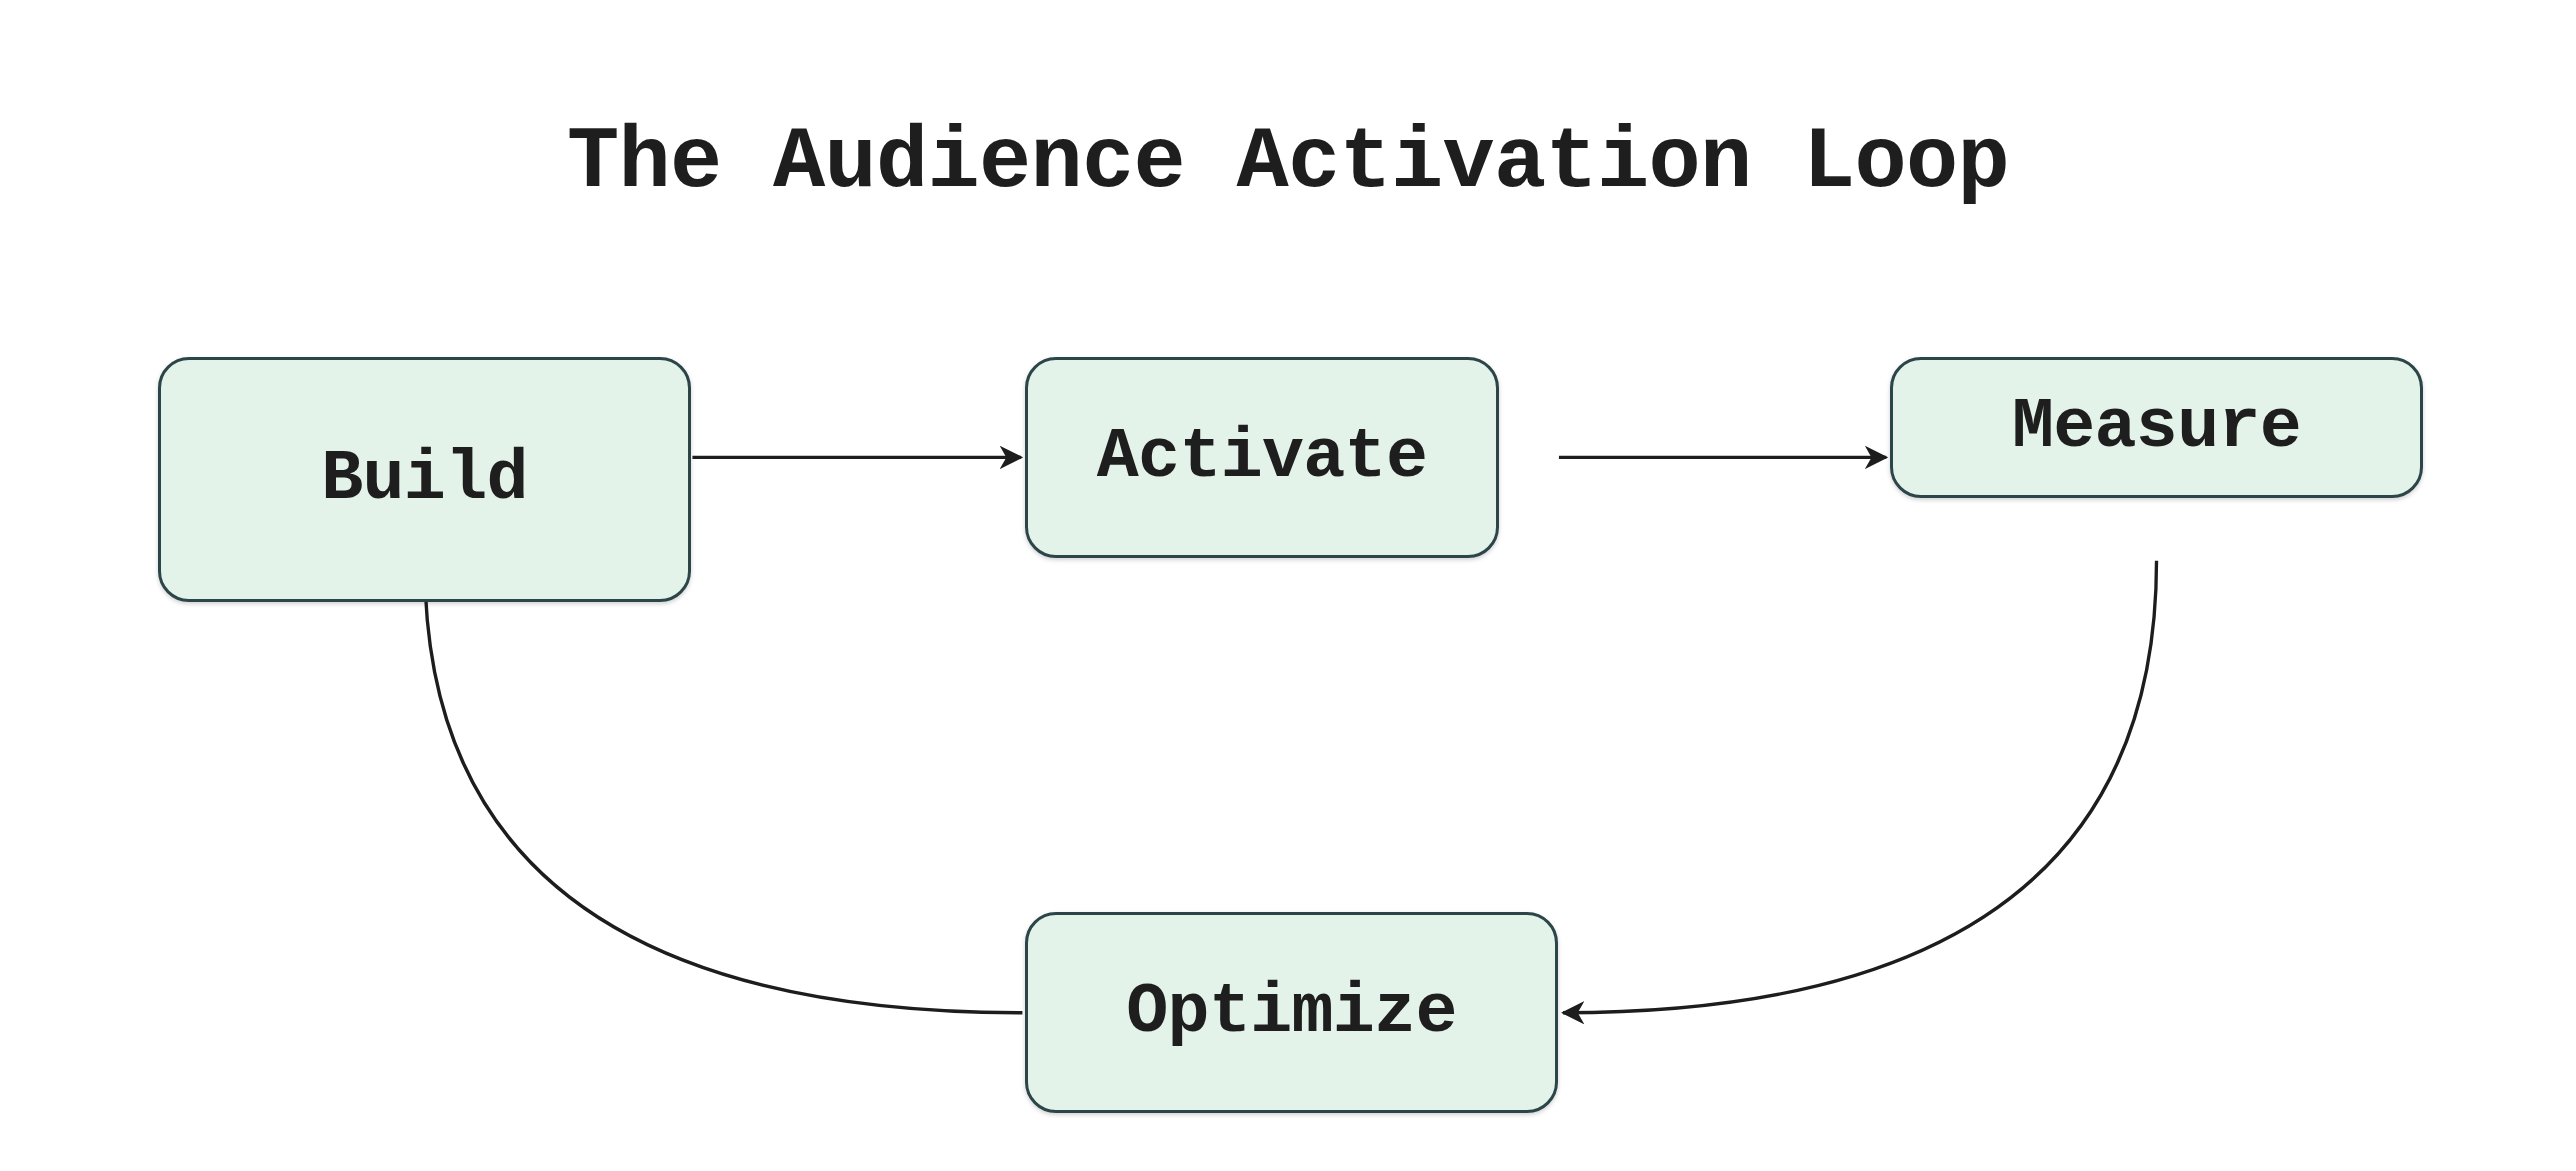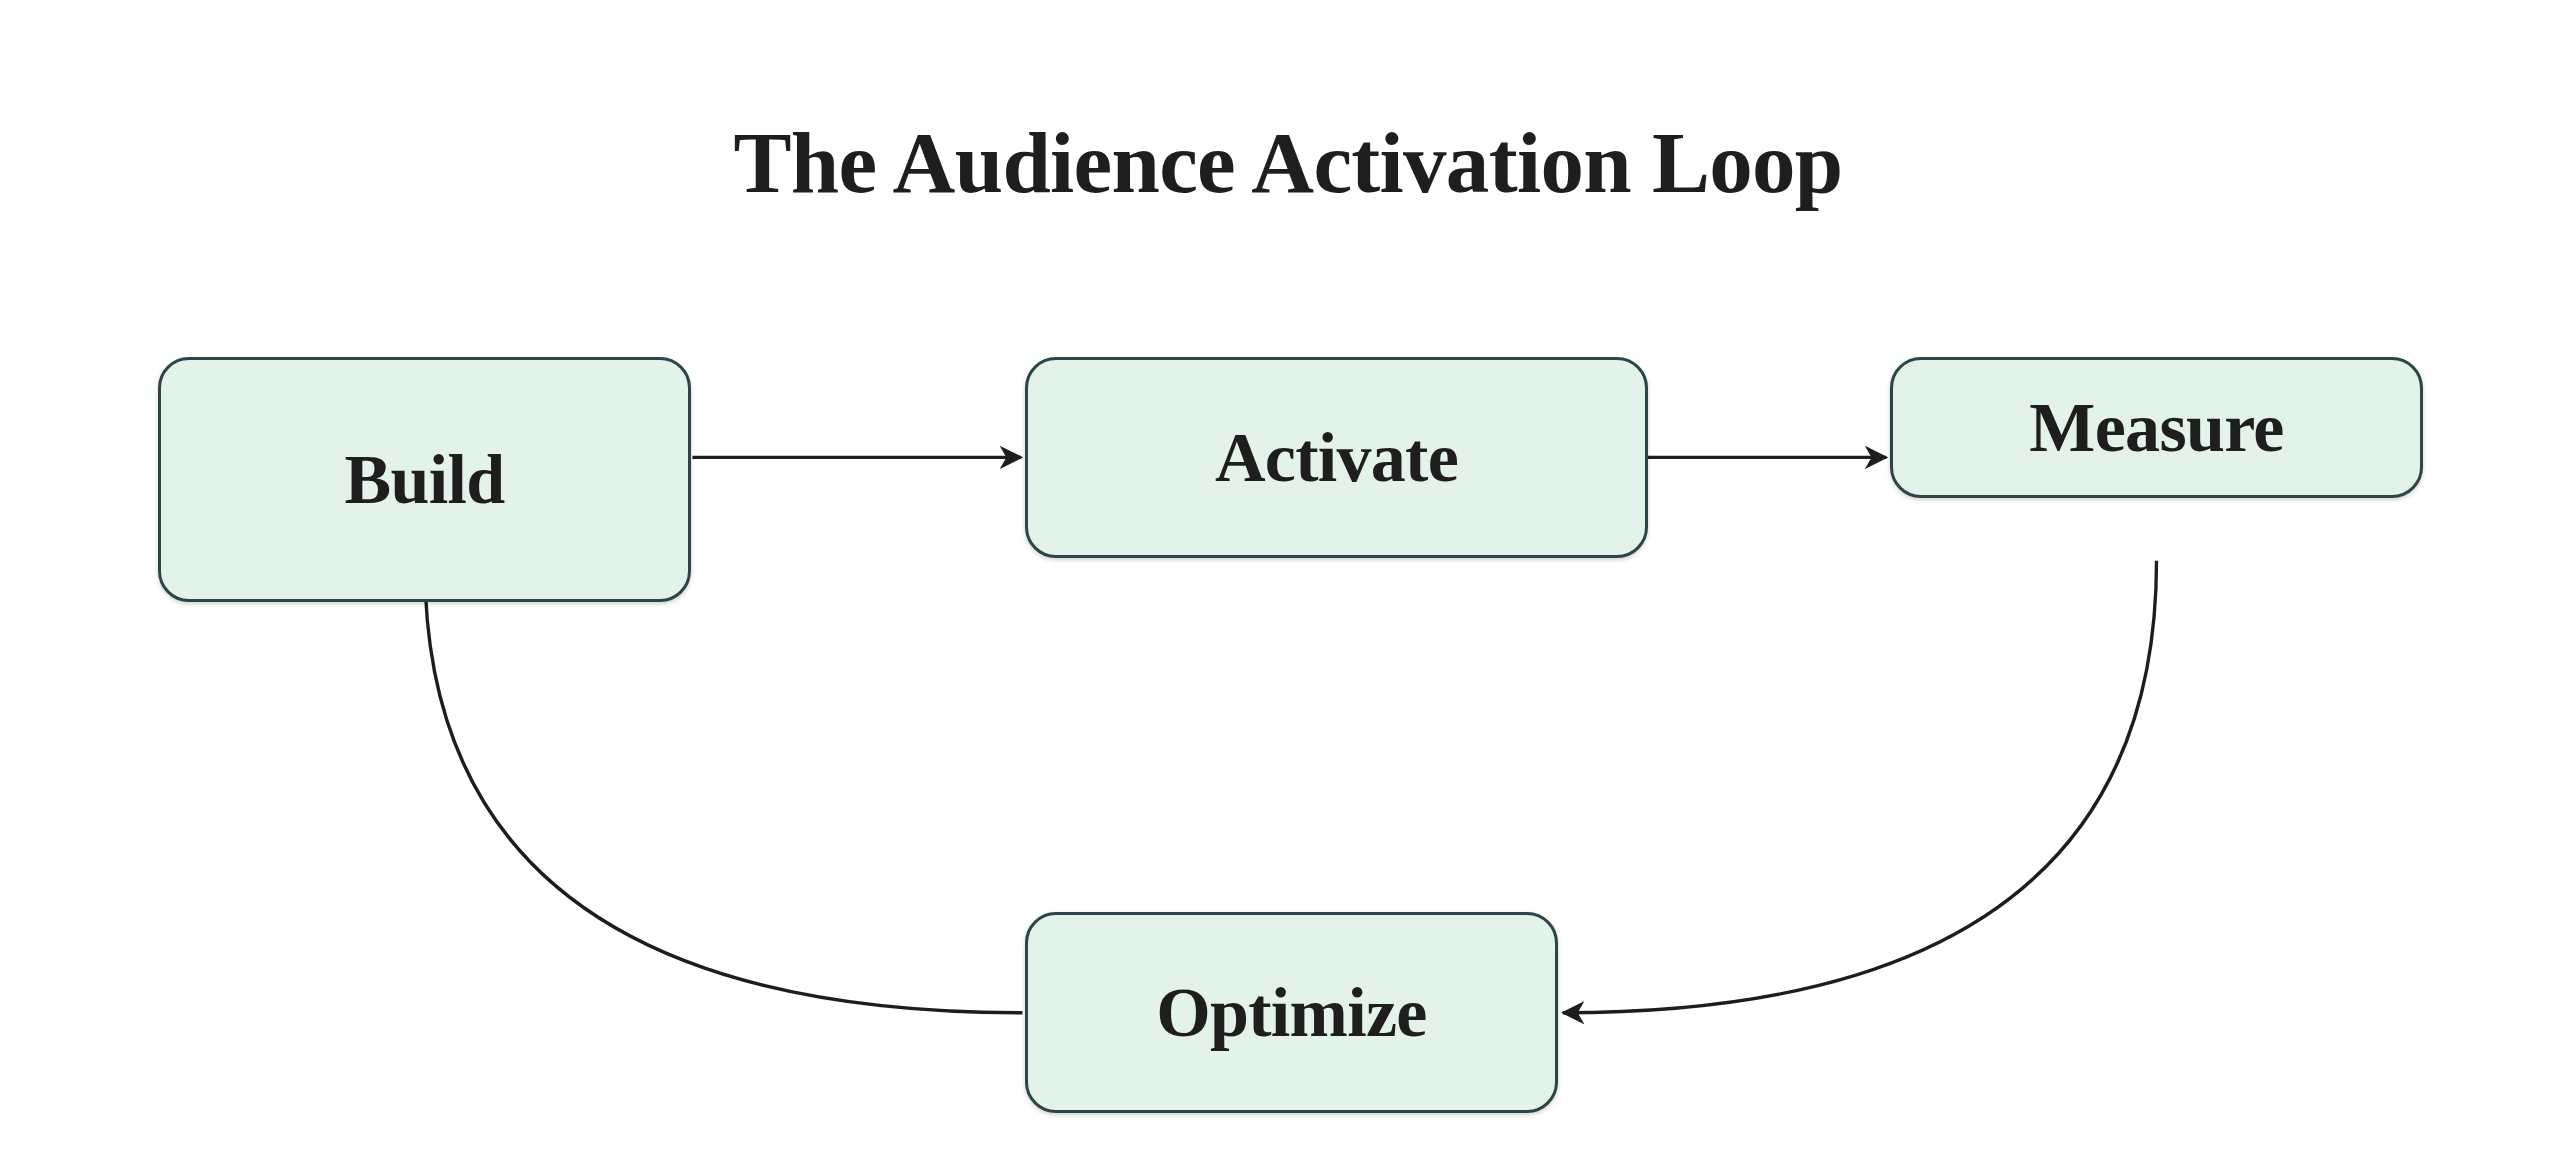--- a/index.html
+++ b/index.html
@@ -9,21 +9,21 @@
     --edge-color:#1D1D1D;
     --title-color:#1E1E1E;
     --label-color:#1E1E1E;
   }
   html,body{margin:0;padding:0;background:var(--background);}
   .canvas{
     position:relative;
     width:2576px;height:1171px;
     background:var(--background);
     overflow:hidden;
-    font-family:Liberation Serif, serif;
+    font-family:Liberation Mono, monospace;
   }
   .title{
     position:absolute;top:113px;left:0;width:100%;
     text-align:center;
     font-size:87px;line-height:1.15;font-weight:700;
     color:var(--title-color);
     letter-spacing:-0.7px;
     white-space:nowrap;
   }
   svg.edges{position:absolute;left:0;top:0;width:100%;height:100%;display:block;}
@@ -37,21 +37,21 @@
     border-radius:31px;
     box-sizing:border-box;
     filter:drop-shadow(0 2.7px 2px rgba(0,0,0,0.18));
   }
   .node span{
     font-size:70px;font-weight:700;line-height:1;
     color:var(--label-color);
     letter-spacing:-0.7px;
   }
   .node-build{left:158px;top:357px;width:533px;height:245px;}
-  .node-activate{left:1025px;top:357px;width:623px;height:201px;}
+  .node-activate{left:1025px;top:357px;width:474px;height:201px;}
   .node-measure{left:1890px;top:357px;width:533px;height:141px;}
   .node-optimize{left:1025px;top:912px;width:533px;height:201px;text-align:right;}
 </style>
 </head>
 <body>
 
 <div class="canvas">
 
   <div class="title">The Audience Activation Loop</div>
 

